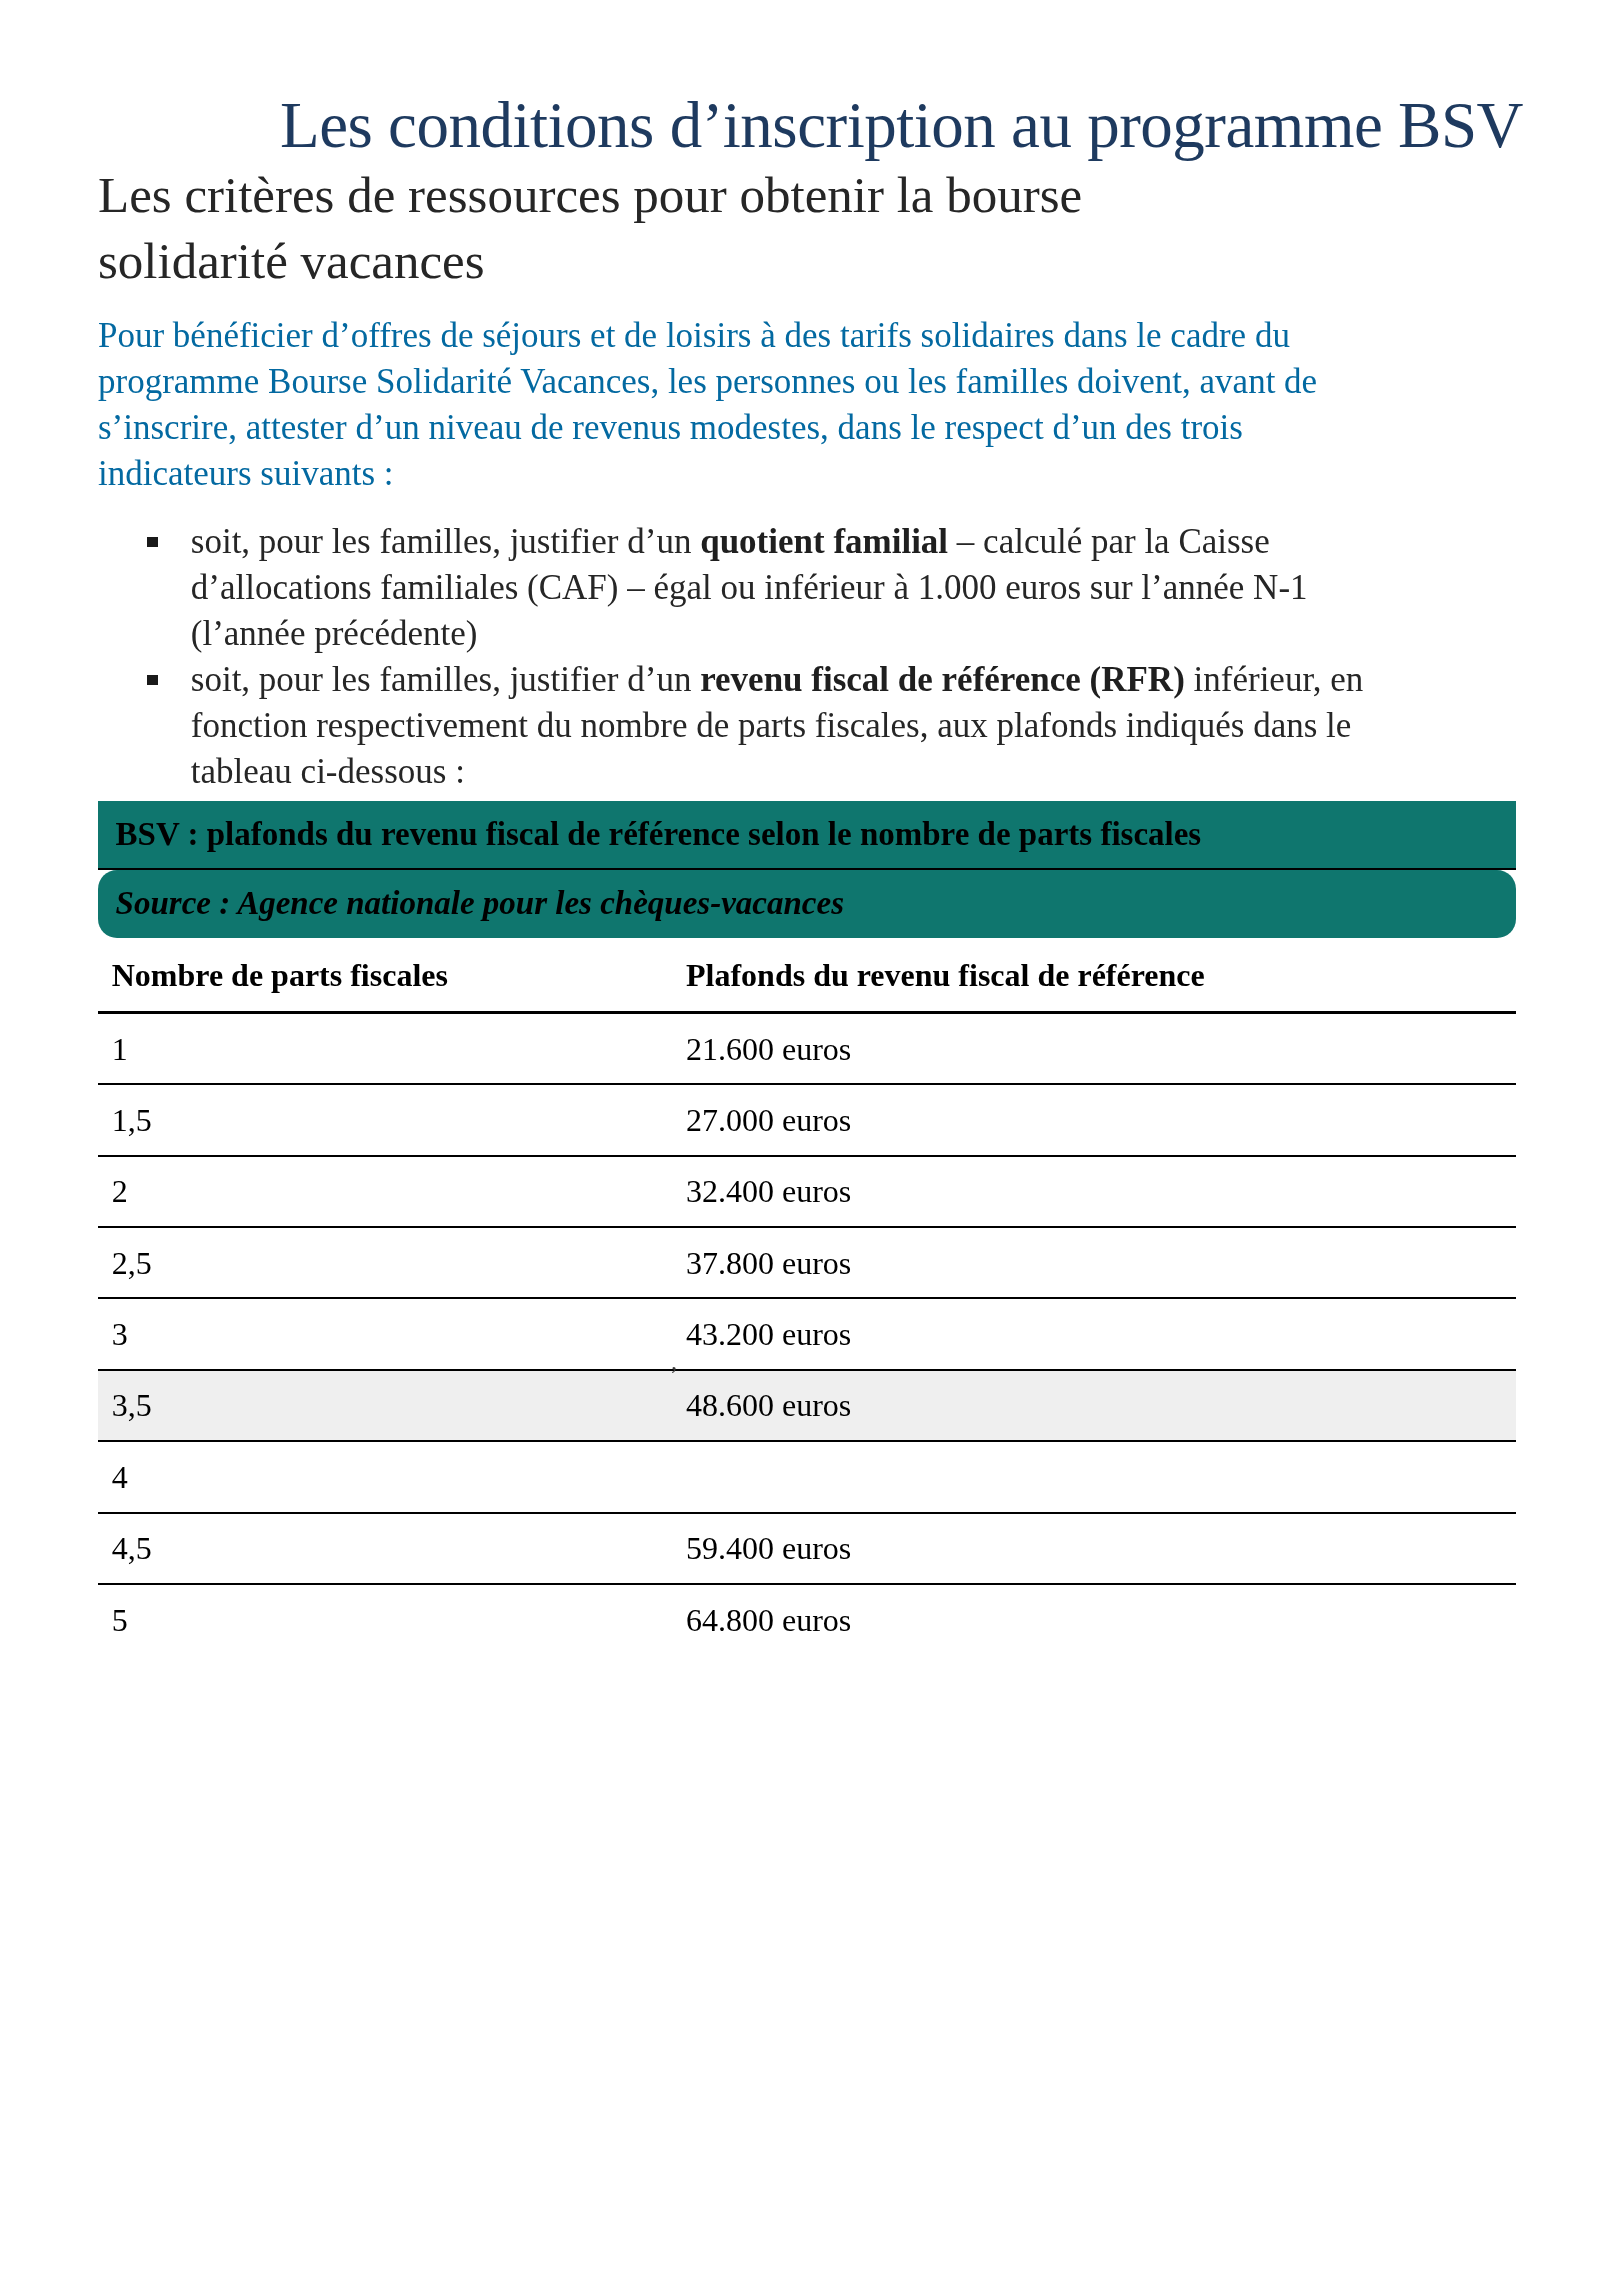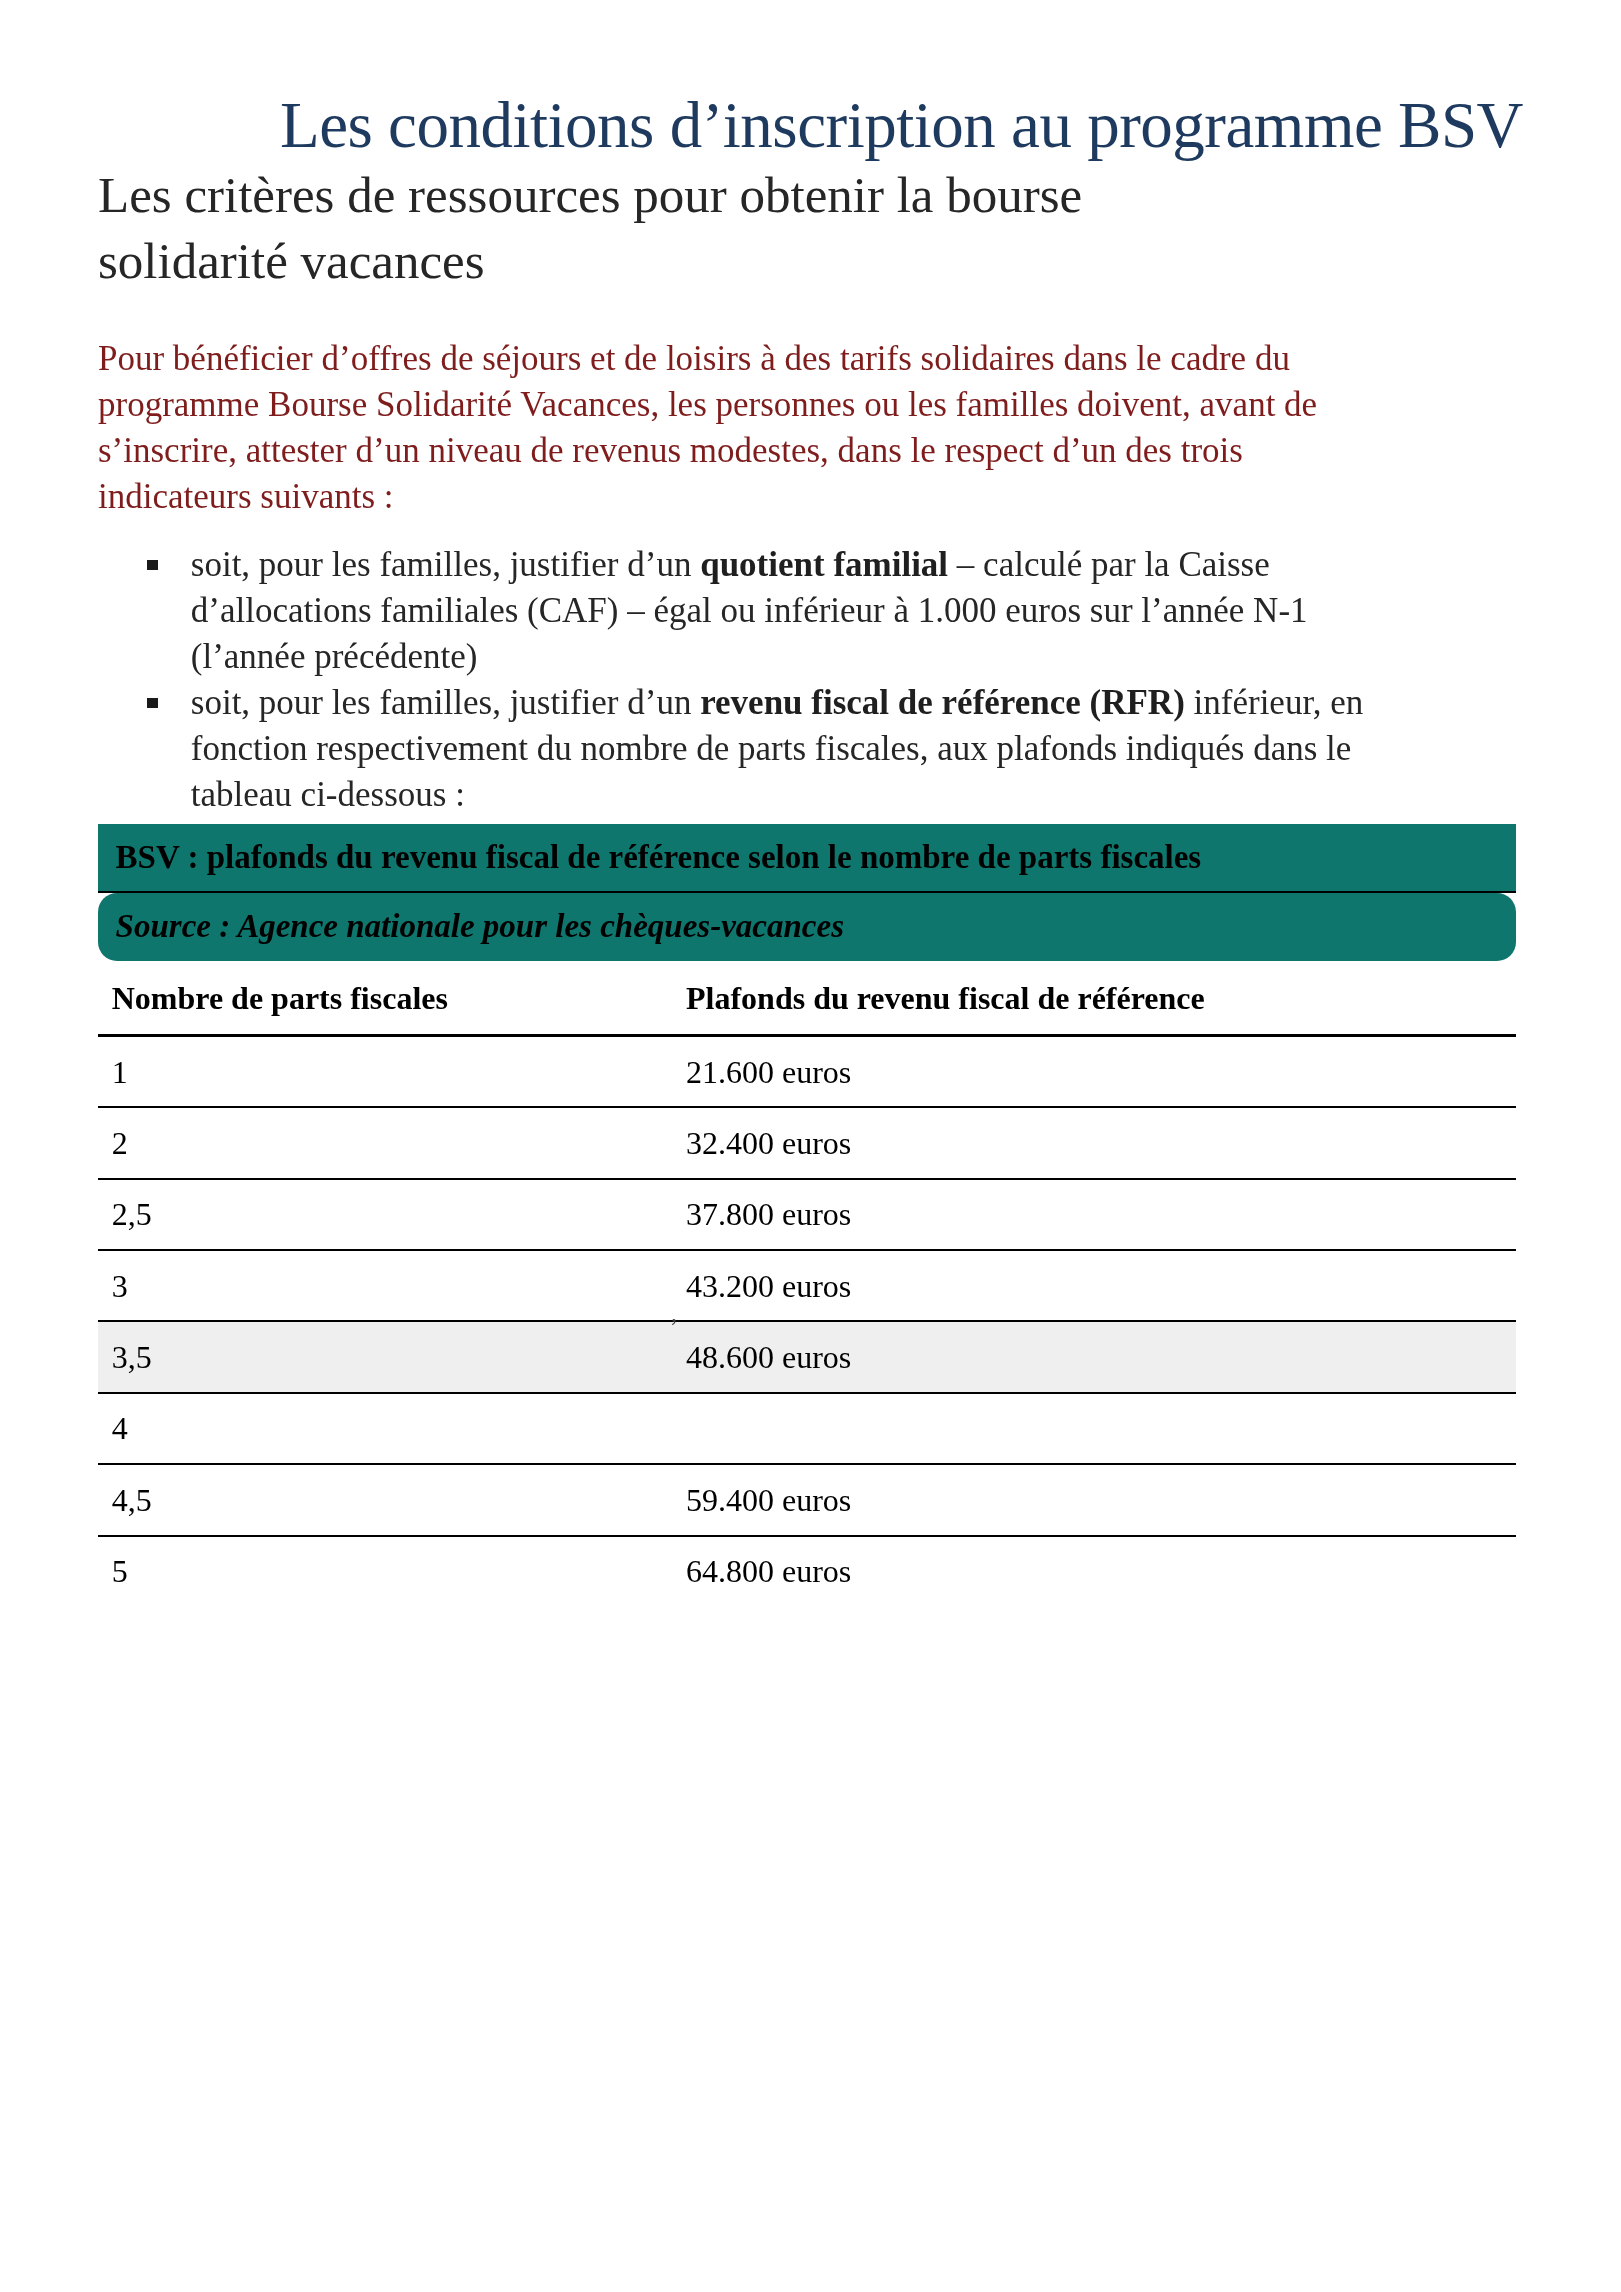--- a/index.html
+++ b/index.html
@@ -22,23 +22,23 @@
     letter-spacing:-0.5px;
     white-space:nowrap;
     text-align:right;
   }
   h2.subtitle {
     font-size:51px; line-height:1.3; font-weight:400;
     color:#262626;
     white-space:pre-line;
   }
   p.intro {
-    margin-top:42px;
+    margin-top:19px;
     font-size:35px; line-height:46px;
-    color:#7f1d1d;
+    color:#0369a1;
     white-space:pre-line;
   }
   ul.criteria {
     margin-top:21.6px;
     list-style:none;
   }
   ul.criteria li {
     display:flex;
     align-items:flex-start;
     font-size:35px; line-height:46px;
@@ -131,20 +131,24 @@
       <div class="band t-source">Source : Agence nationale pour les chèques-vacances</div>
       <div class="t-headrow">
         <div class="c1">Nombre de parts fiscales</div>
         <div class="c2">Plafonds du revenu fiscal de référence</div>
       </div>
       <div class="t-row">
           <div class="c1">1</div>
           <div class="c2">21.600 euros</div>
         </div>
       <div class="t-row">
+          <div class="c1">1,5</div>
+          <div class="c2">27.000 euros</div>
+        </div>
+      <div class="t-row">
           <div class="c1">2</div>
           <div class="c2">32.400 euros</div>
         </div>
       <div class="t-row">
           <div class="c1">2,5</div>
           <div class="c2">37.800 euros</div>
         </div>
       <div class="t-row">
           <div class="c1">3</div>
           <div class="c2">43.200 euros</div>

